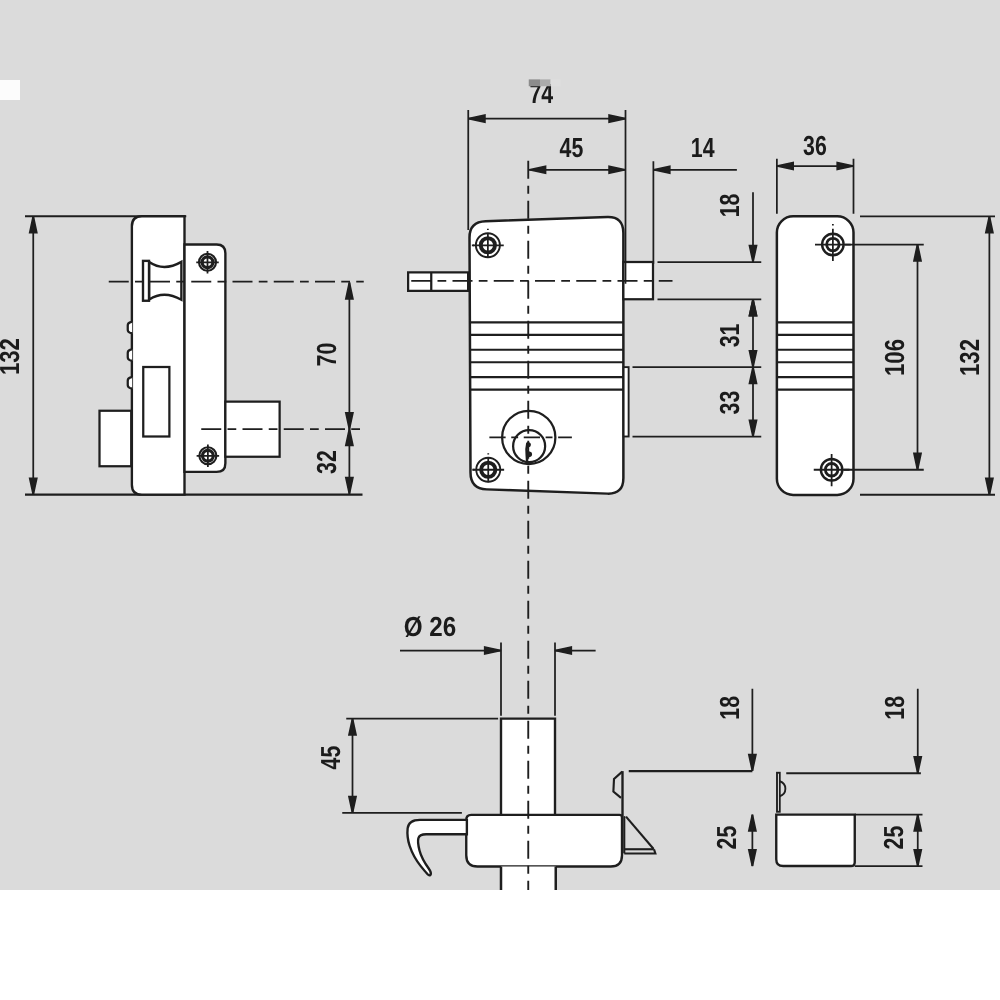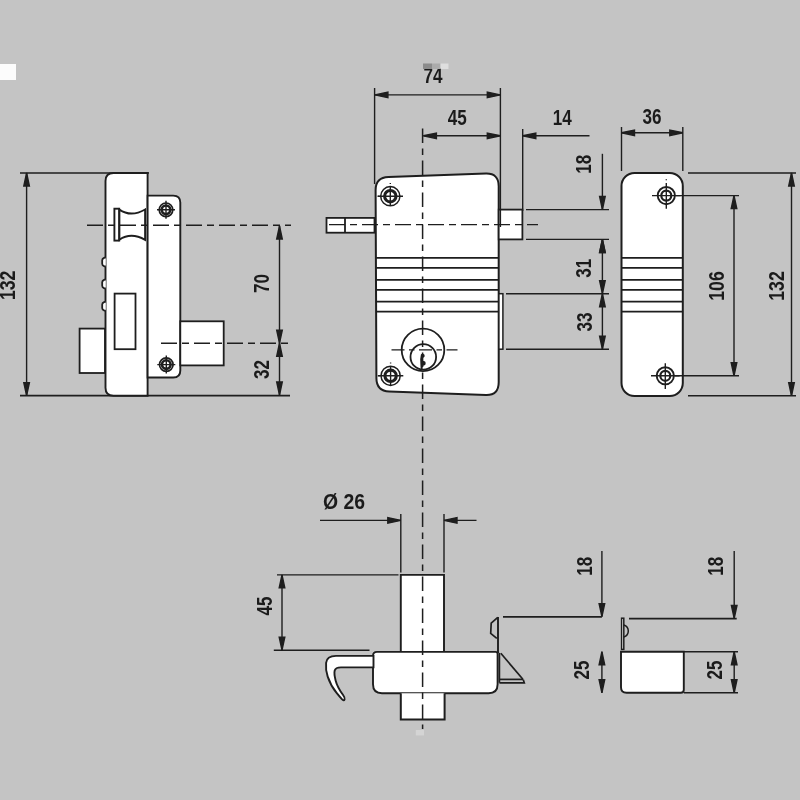--- a/index.html
+++ b/index.html
@@ -1,16 +1,16 @@
 <!DOCTYPE html>
 <html><head>
 <meta charset="utf-8">
 <style>
   html,body{margin:0;padding:0;background:#ffffff;}
-  #page{position:relative;width:800px;height:800px;background:#7dd3fc;overflow:hidden;filter:grayscale(1) blur(0.3px);}
+  #page{position:relative;width:800px;height:712px;background:#fde047;overflow:hidden;filter:grayscale(1) blur(0.3px);}
   svg{position:absolute;left:0;top:0;}
   text{font-family:"Liberation Sans",sans-serif;font-weight:bold;fill:#1b1b1b;opacity:0.999;}
 </style>
 </head>
 <body>
 <div id="page">
 <svg width="800" height="800" viewBox="0 0 800 800">
 <defs>
 </defs>
 <g stroke="#1e1e1e" fill="none" stroke-width="1.9" stroke-linecap="butt">

